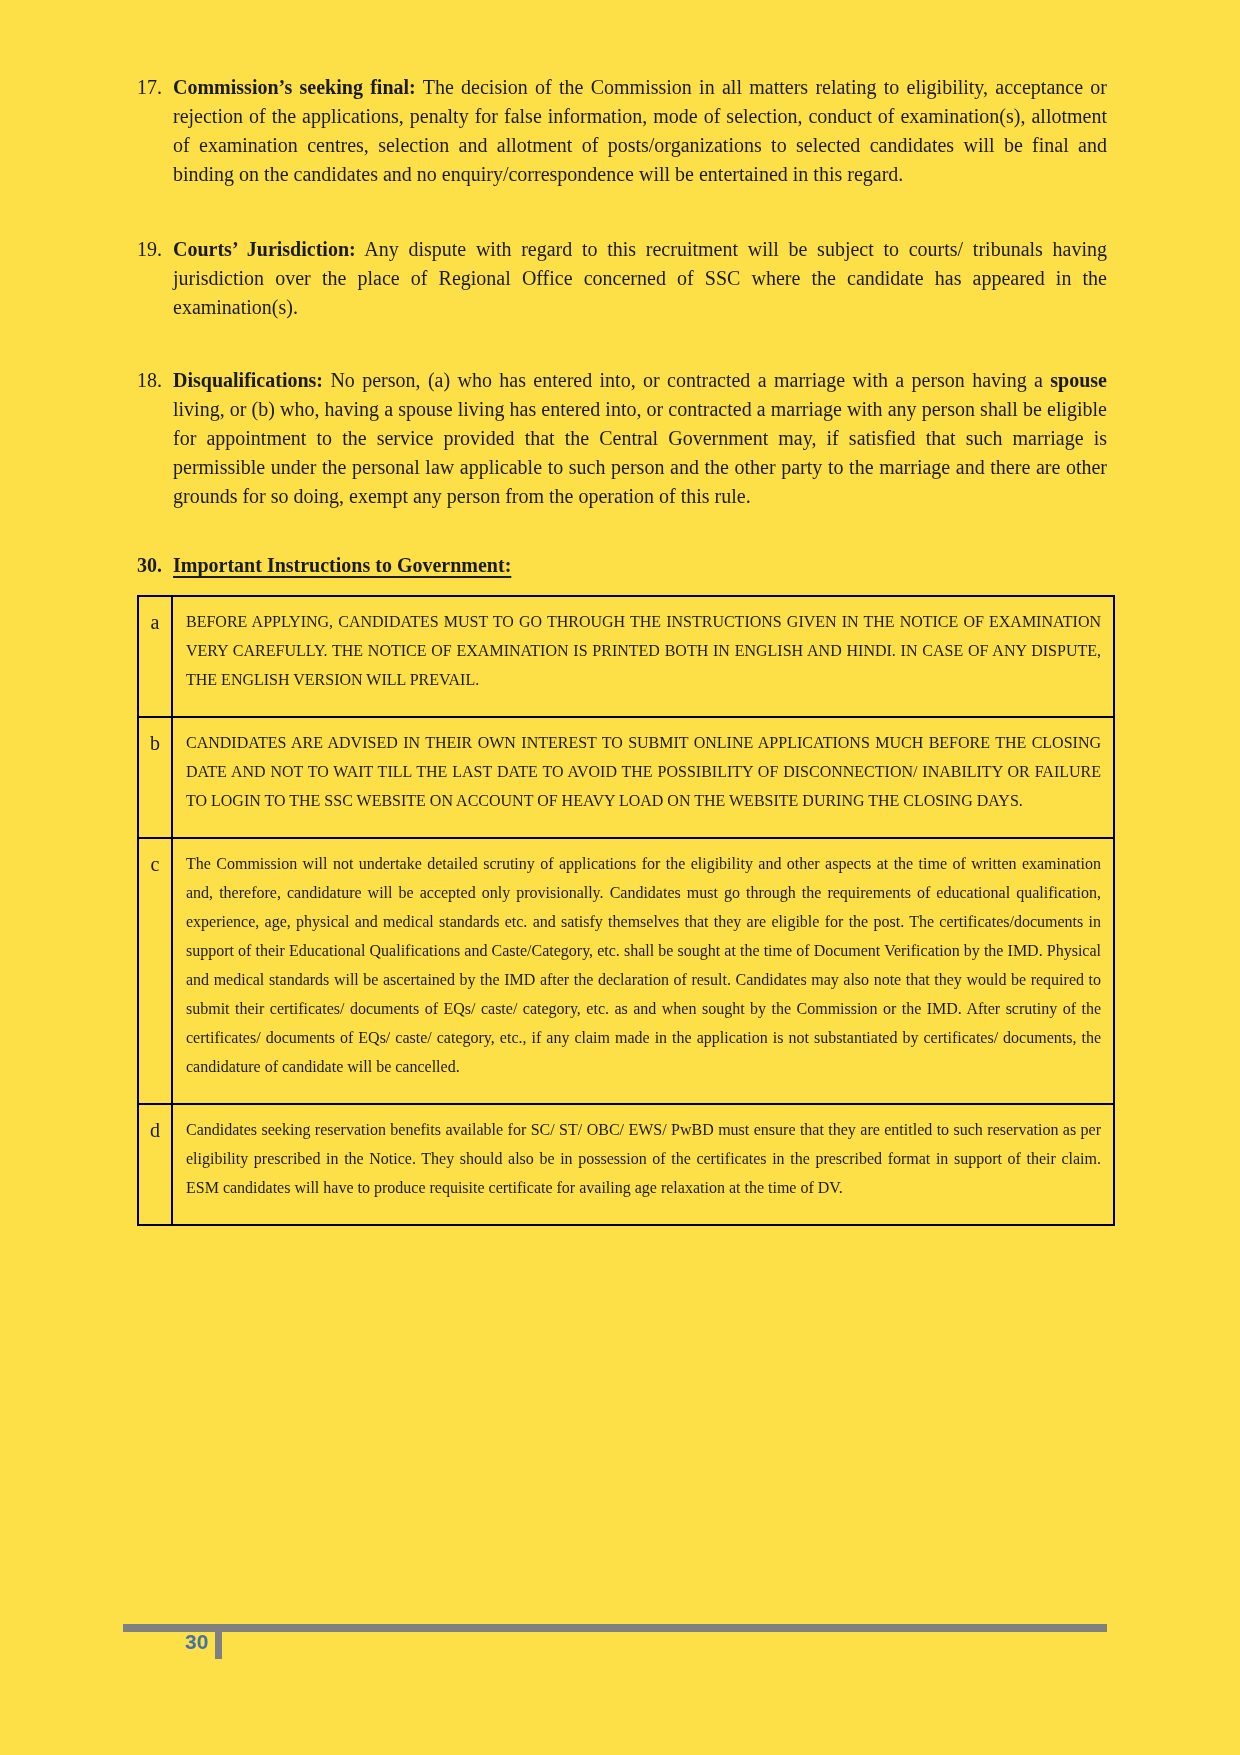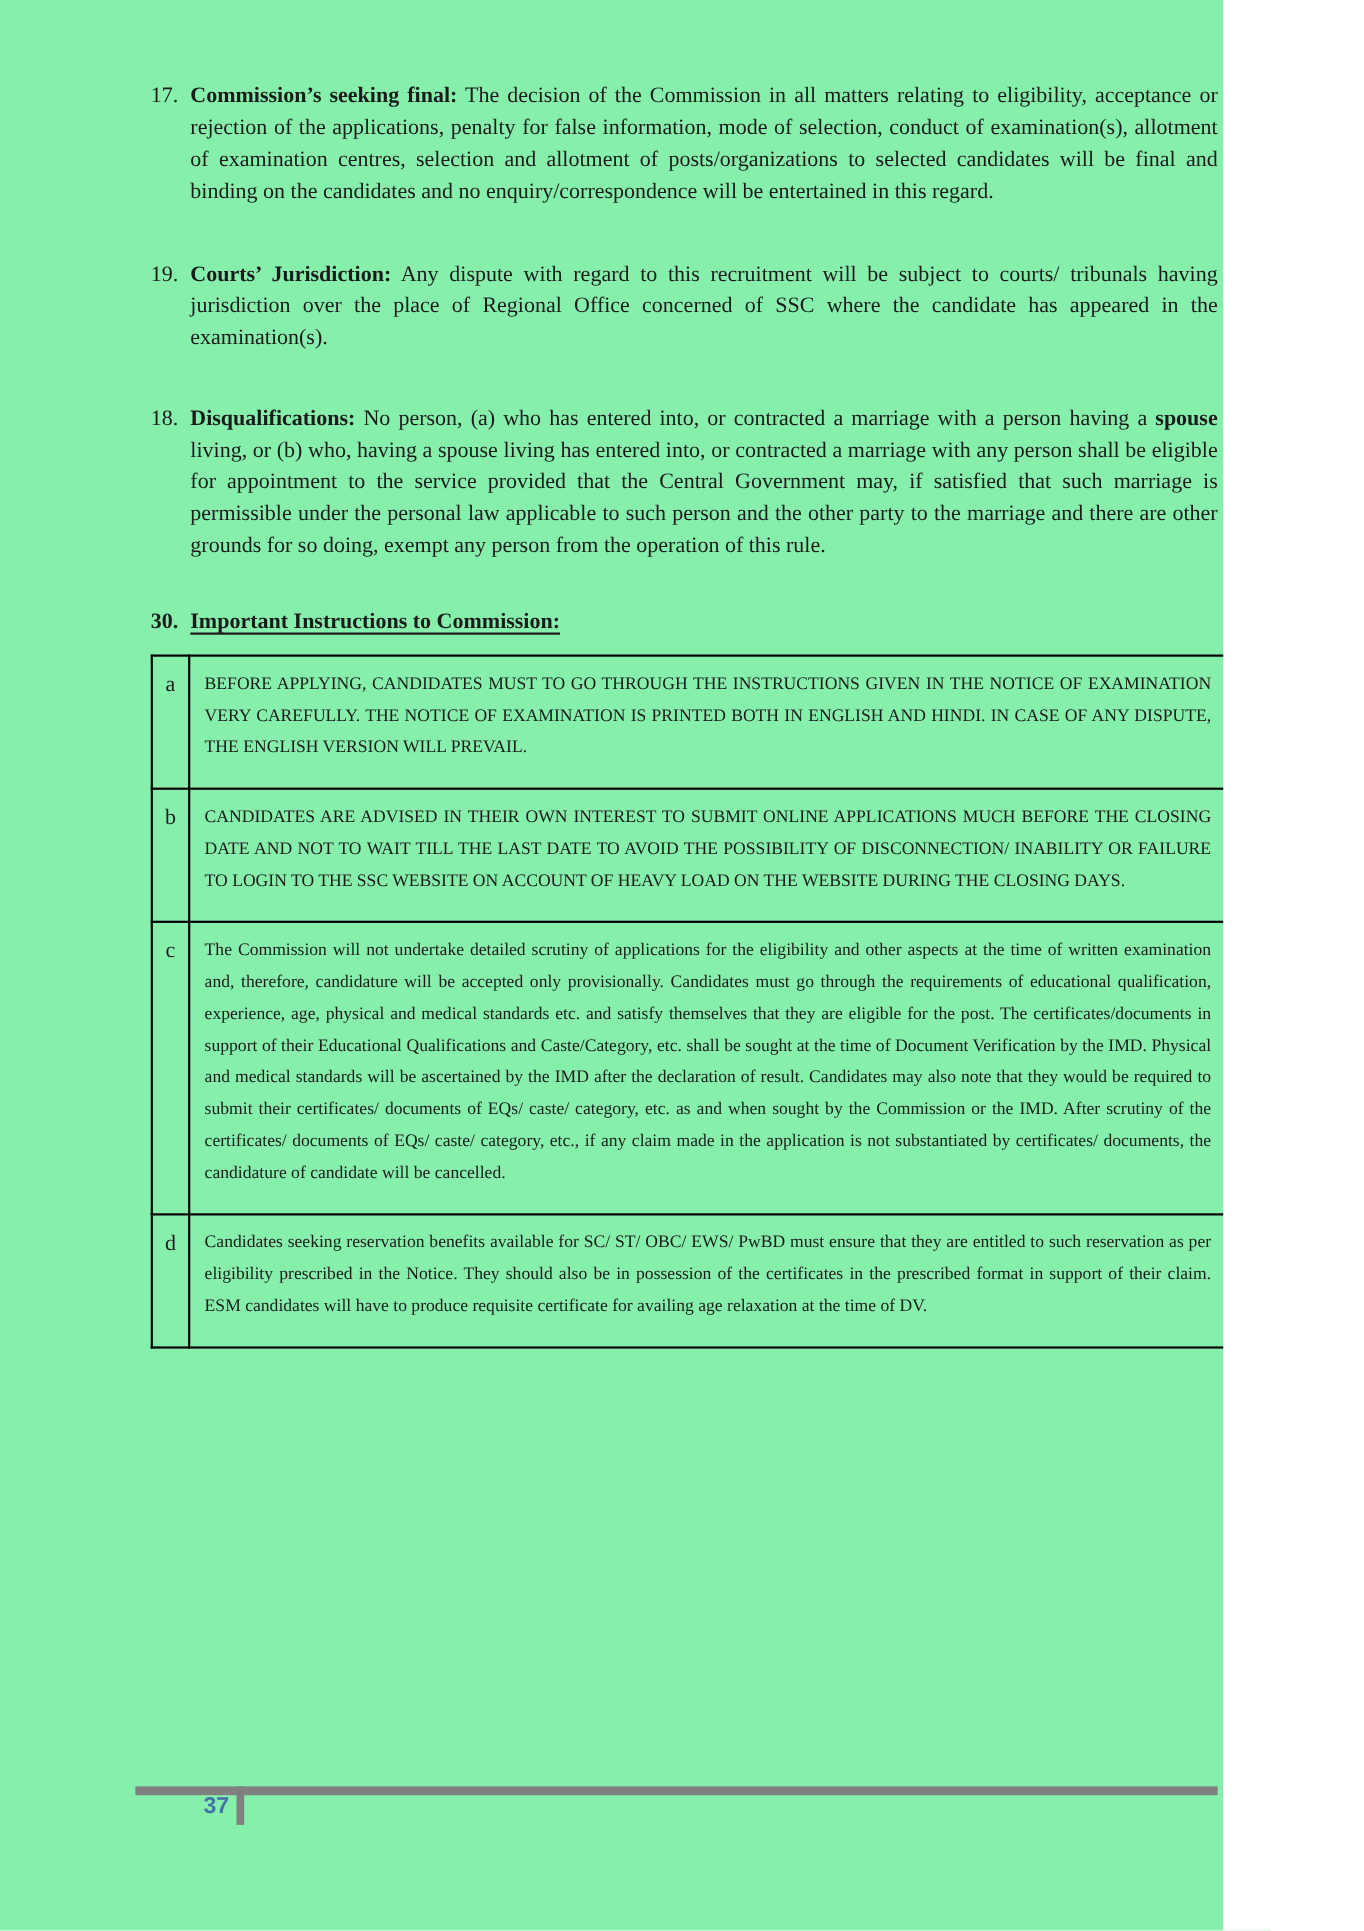--- a/index.html
+++ b/index.html
@@ -2,23 +2,23 @@
 <html><head>
 <meta charset="utf-8">
 <style>
   html, body {
     margin: 0;
     padding: 0;
     background: #ffffff;
   }
   .page {
     position: relative;
-    width: 1112px;
+    width: 1240px;
     height: 1755px;
-    background: #86efac;
+    background: #fde047;
     color: #1b1b1b;
     font-family: "Liberation Serif", serif;
     overflow: hidden;
   }
   .content {
     position: absolute;
     left: 137px;
     top: 73px;
     width: 970px;
   }
@@ -116,21 +116,21 @@
     </div>
 
     <div class="item mb-19">
       <span class="num">18.</span>
       <b>Disqualifications:</b>
       <span>No person, (a) who has entered into, or contracted a marriage with a person having a </span><b>spouse</b><span> living, or (b) who, having a spouse living has entered into, or contracted a marriage with any person shall be eligible for appointment to the service provided that the Central Government may, if satisfied that such marriage is permissible under the personal law applicable to such person and the other party to the marriage and there are other grounds for so doing, exempt any person from the operation of this rule.</span>
     </div>
 
     <div class="item heading">
       <span class="num">30.</span>
-      <span class="title-underline">Important Instructions to Commission:</span>
+      <span class="title-underline">Important Instructions to Government:</span>
     </div>
 
     <table class="itable">
       <tbody>
         <tr>
           <td class="lbl">a</td>
           <td class="txt">BEFORE APPLYING, CANDIDATES MUST TO GO THROUGH THE INSTRUCTIONS GIVEN IN THE NOTICE OF EXAMINATION VERY CAREFULLY. THE NOTICE OF EXAMINATION IS PRINTED BOTH IN ENGLISH AND HINDI. IN CASE OF ANY DISPUTE, THE ENGLISH VERSION WILL PREVAIL.</td>
         </tr>
         <tr>
           <td class="lbl">b</td>
@@ -143,15 +143,15 @@
         <tr>
           <td class="lbl">d</td>
           <td class="txt">Candidates seeking reservation benefits available for SC/ ST/ OBC/ EWS/ PwBD must ensure that they are entitled to such reservation as per eligibility prescribed in the Notice. They should also be in possession of the certificates in the prescribed format in support of their claim. ESM candidates will have to produce requisite certificate for availing age relaxation at the time of DV.</td>
         </tr>
       </tbody>
     </table>
 
   </div>
 
   <div class="footer-bar"></div>
-  <span class="page-num">37</span>
+  <span class="page-num">30</span>
   <div class="footer-vbar"></div>
 </div>
 
 </body></html>

